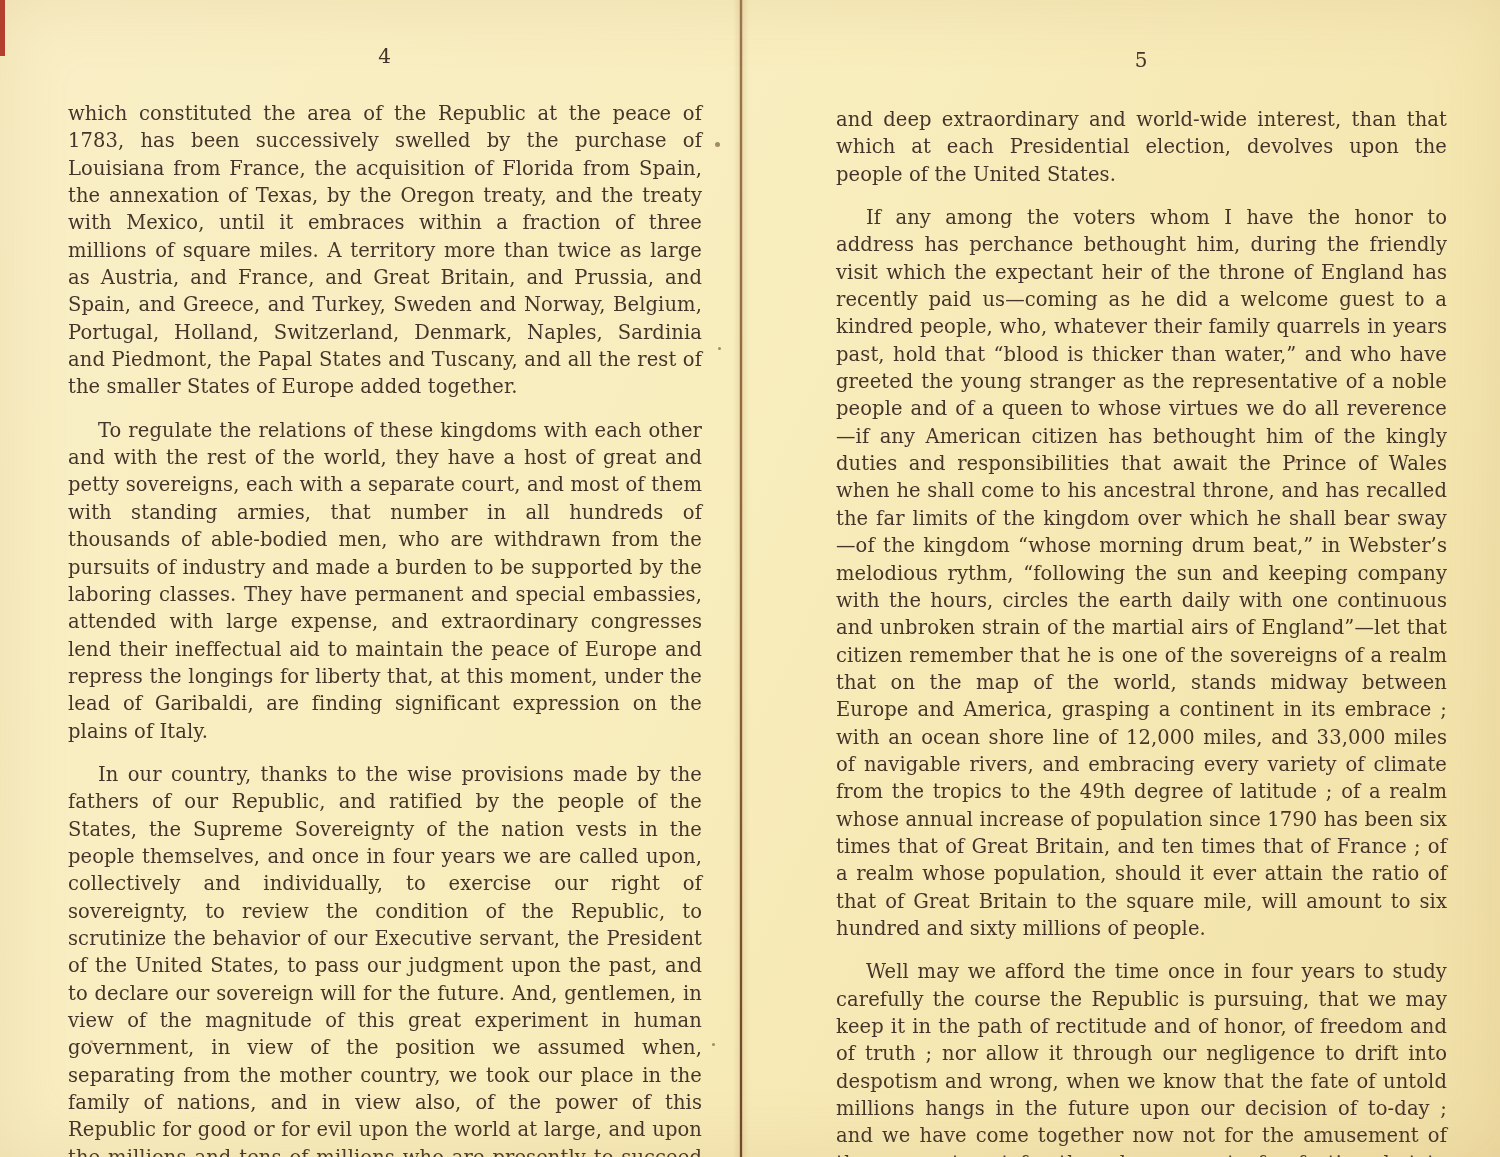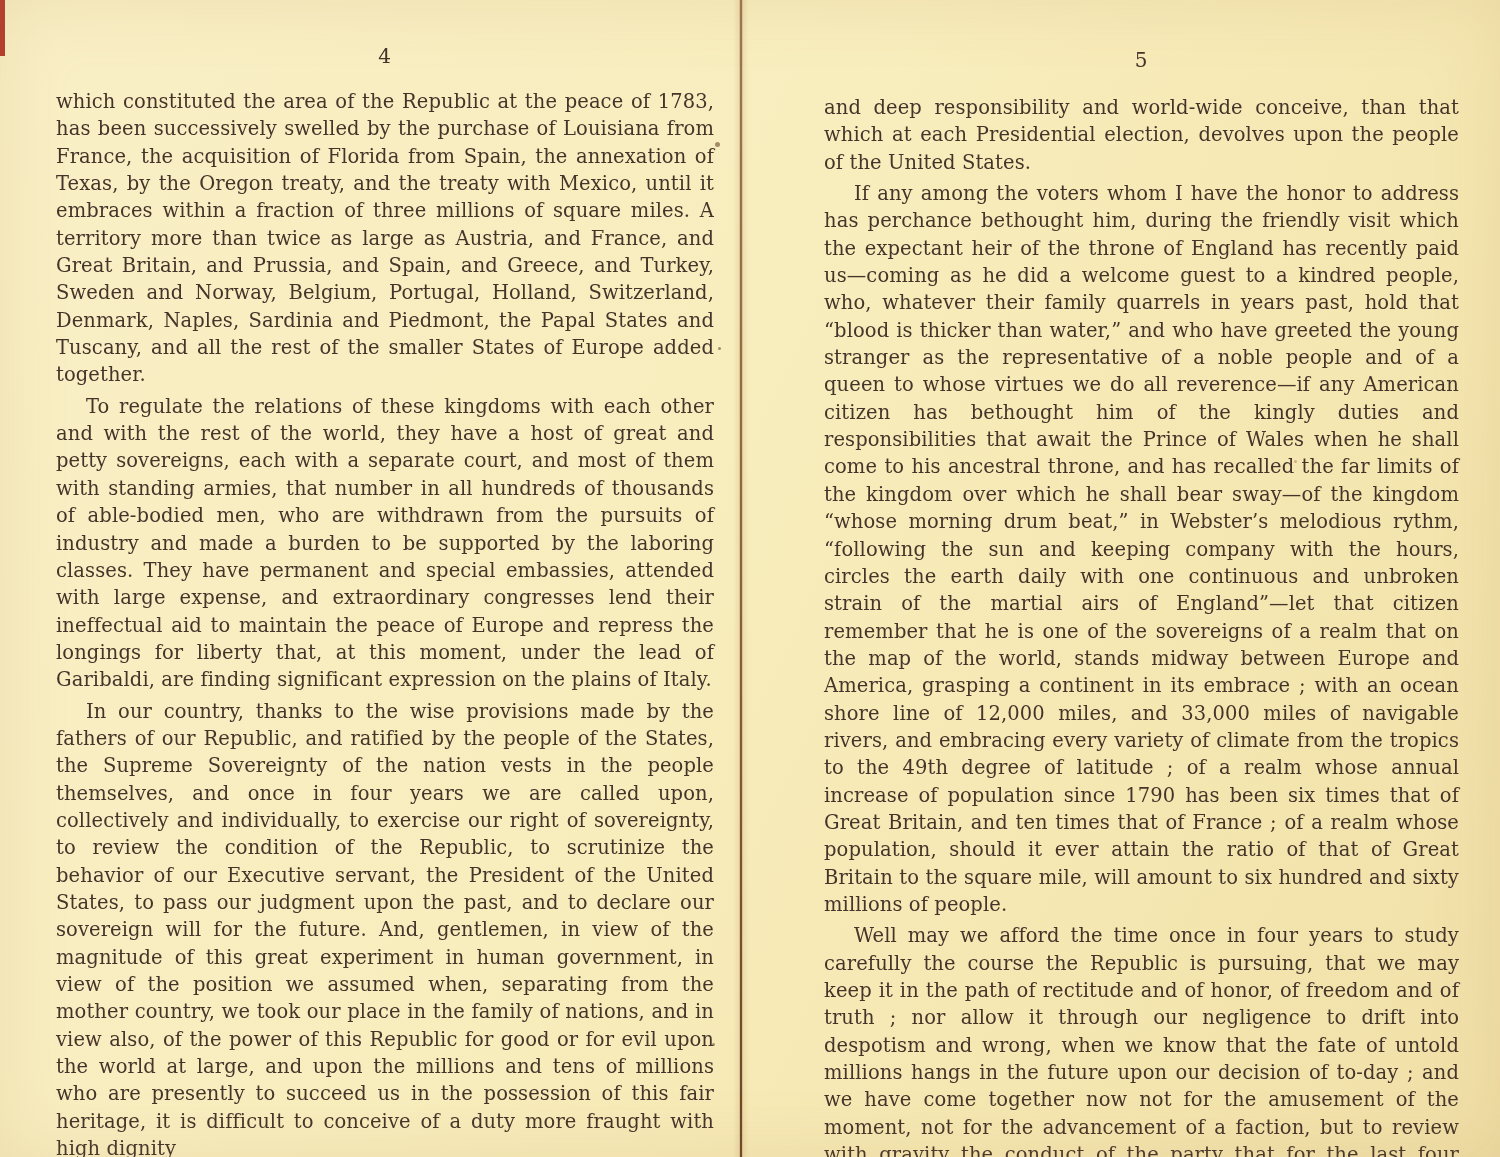--- a/index.html
+++ b/index.html
@@ -75,21 +75,21 @@
   .page-num.right { left: 820px; top: 48px; width: 643px; }
   .text-col {
     position: absolute;
     font-size: 19.5px;
     line-height: 27.35px;
     text-align: justify;
     letter-spacing: 0.1px;
   }
   .text-col.left  { left: 52px;  top: 84px; width: 666px; }
   .text-col.right { left: 820px; top: 90px; width: 643px; }
-  .para { margin: 4px; }
+  .para { margin: 16px; }
   .para.indent { text-indent: 30px; }
   
   .speck {
     position: absolute;
     border-radius: 50%;
     background: rgba(92, 58, 36, 0.55);
   }
   .speck.s1 { left: 715px; top: 142px; width: 5px; height: 5px; }
   .speck.s2 { left: 718px; top: 347px;  width: 3px; height: 3px; }
   .speck.s3 { left: 90px;  top: 1040px; width: 3px; height: 3px; background: rgba(150, 70, 50, 0.4); }
@@ -110,21 +110,21 @@
     <p class="para indent">To regulate the relations of these kingdoms with each other and with the rest of the world, they have a host of great and petty sovereigns, each with a separate court, and most of them with standing armies, that number in all hundreds of thousands of able-bodied men, who are withdrawn from the pursuits of industry and made a burden to be supported by the laboring classes. They have permanent and special embassies, attended with large expense, and extraordinary congresses lend their ineffectual aid to maintain the peace of Europe and repress the longings for liberty that, at this moment, under the lead of Garibaldi, are finding significant expression on the plains of Italy.</p>
     <p class="para indent">In our country, thanks to the wise provisions made by the fathers of our Republic, and ratified by the people of the States, the Supreme Sovereignty of the nation vests in the people themselves, and once in four years we are called upon, collectively and individually, to exercise our right of sovereignty, to review the condition of the Republic, to scrutinize the behavior of our Executive servant, the President of the United States, to pass our judgment upon the past, and to declare our sovereign will for the future. And, gentlemen, in view of the magnitude of this great experiment in human government, in view of the position we assumed when, separating from the mother country, we took our place in the family of nations, and in view also, of the power of this Republic for good or for evil upon the world at large, and upon the millions and tens of millions who are presently to succeed us in the possession of this fair heritage, it is difficult to conceive of a duty more fraught with high dignity</p>
   </div>
 
   <div class="gutter"></div>
   <div class="gutter-line"></div>
 
   <div class="page-num right">5</div>
 
   <div class="text-col right">
-    <p class="para no-indent">and deep responsibility and world-wide conceive, than that which at each Presidential election, devolves upon the people of the United States.</p>
+    <p class="para no-indent">and deep extraordinary and world-wide interest, than that which at each Presidential election, devolves upon the people of the United States.</p>
     <p class="para indent">If any among the voters whom I have the honor to address has perchance bethought him, during the friendly visit which the expectant heir of the throne of England has recently paid us—coming as he did a welcome guest to a kindred people, who, whatever their family quarrels in years past, hold that “blood is thicker than water,” and who have greeted the young stranger as the representative of a noble people and of a queen to whose virtues we do all reverence—if any American citizen has bethought him of the kingly duties and responsibilities that await the Prince of Wales when he shall come to his ancestral throne, and has recalled the far limits of the kingdom over which he shall bear sway—of the kingdom “whose morning drum beat,” in Webster’s melodious rythm, “following the sun and keeping company with the hours, circles the earth daily with one continuous and unbroken strain of the martial airs of England”—let that citizen remember that he is one of the sovereigns of a realm that on the map of the world, stands midway between Europe and America, grasping a continent in its embrace ; with an ocean shore line of 12,000 miles, and 33,000 miles of navigable rivers, and embracing every variety of climate from the tropics to the 49th degree of latitude ; of a realm whose annual increase of population since 1790 has been six times that of Great Britain, and ten times that of France ; of a realm whose population, should it ever attain the ratio of that of Great Britain to the square mile, will amount to six hundred and sixty millions of people.</p>
     <p class="para indent">Well may we afford the time once in four years to study carefully the course the Republic is pursuing, that we may keep it in the path of rectitude and of honor, of freedom and of truth ; nor allow it through our negligence to drift into despotism and wrong, when we know that the fate of untold millions hangs in the future upon our decision of to-day ; and we have come together now not for the amusement of the moment, not for the advancement of a faction, but to review with gravity the conduct of the party that for the last four years—and for the last time</p>
   </div>
 
   <div class="speck s1"></div>
   <div class="speck s2"></div>
   <div class="speck s3"></div>
   <div class="speck s4"></div>
   <div class="speck s5"></div>
 

